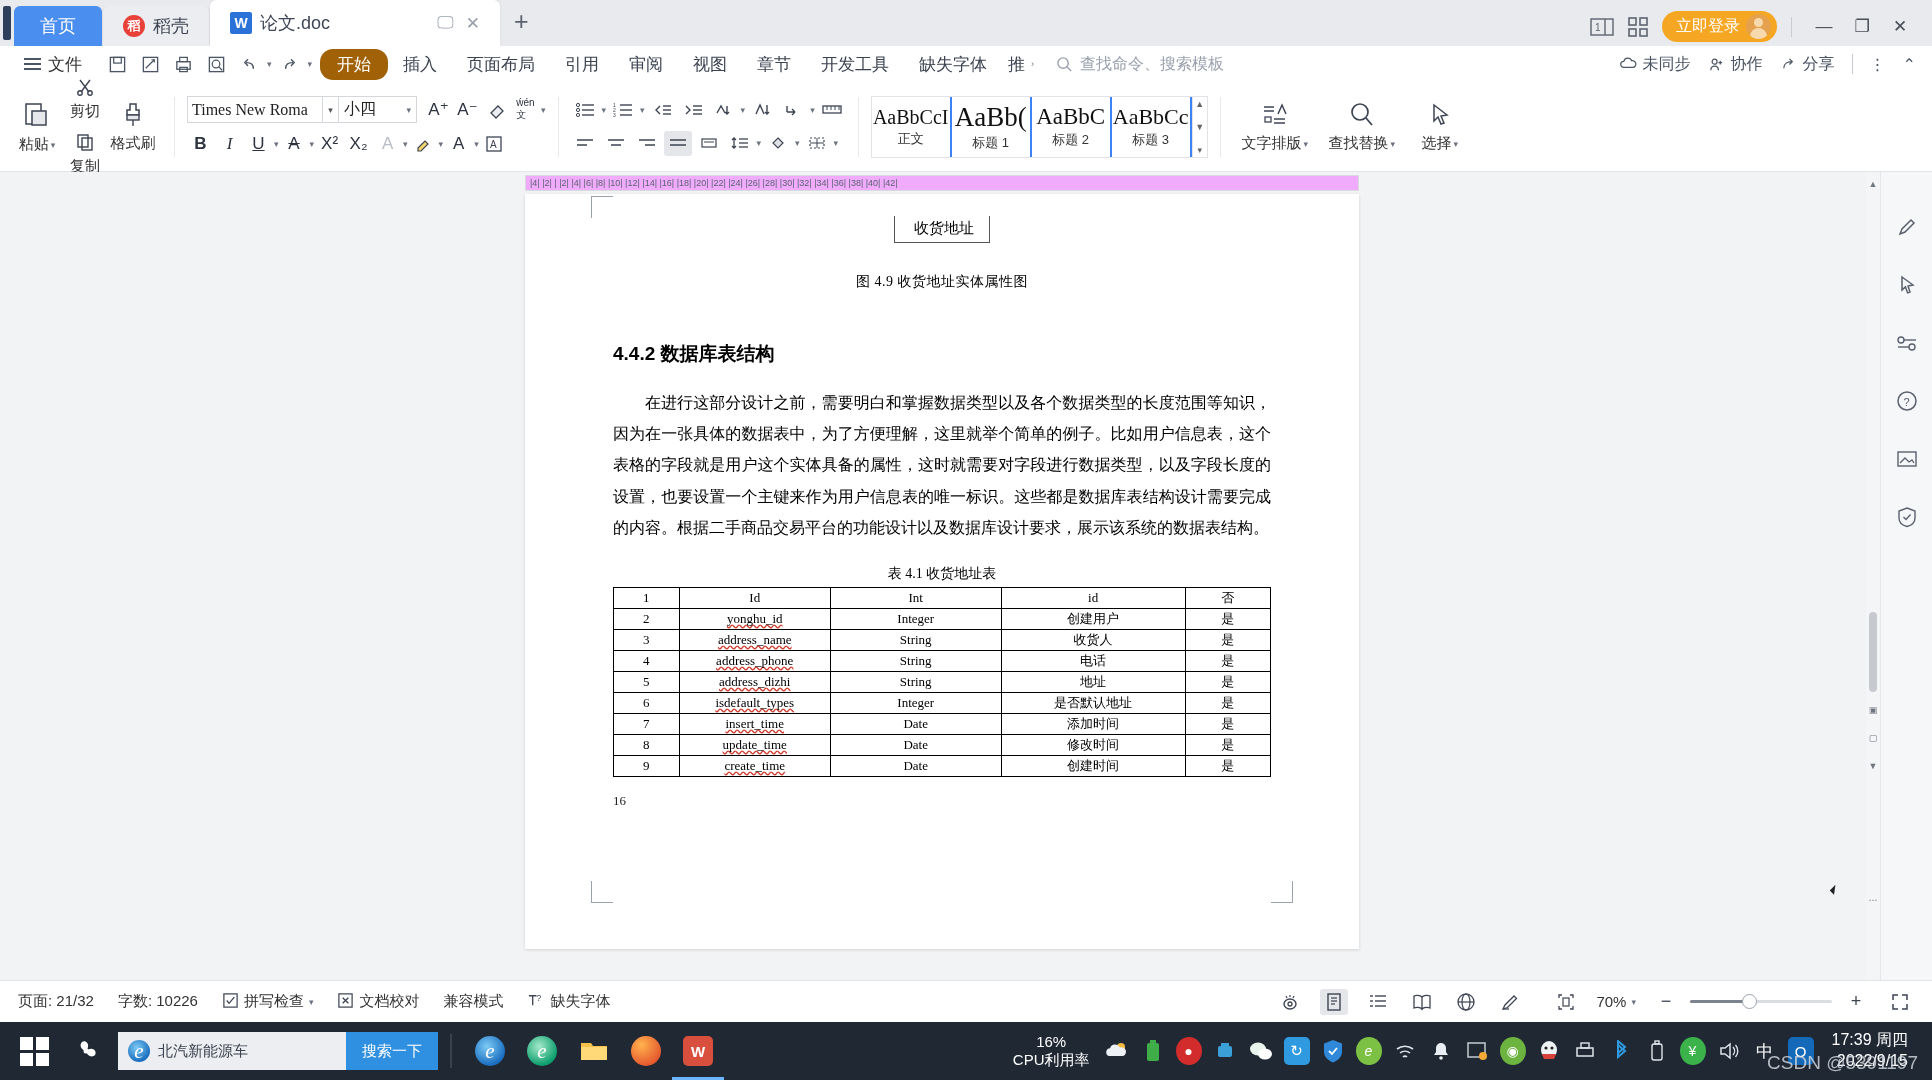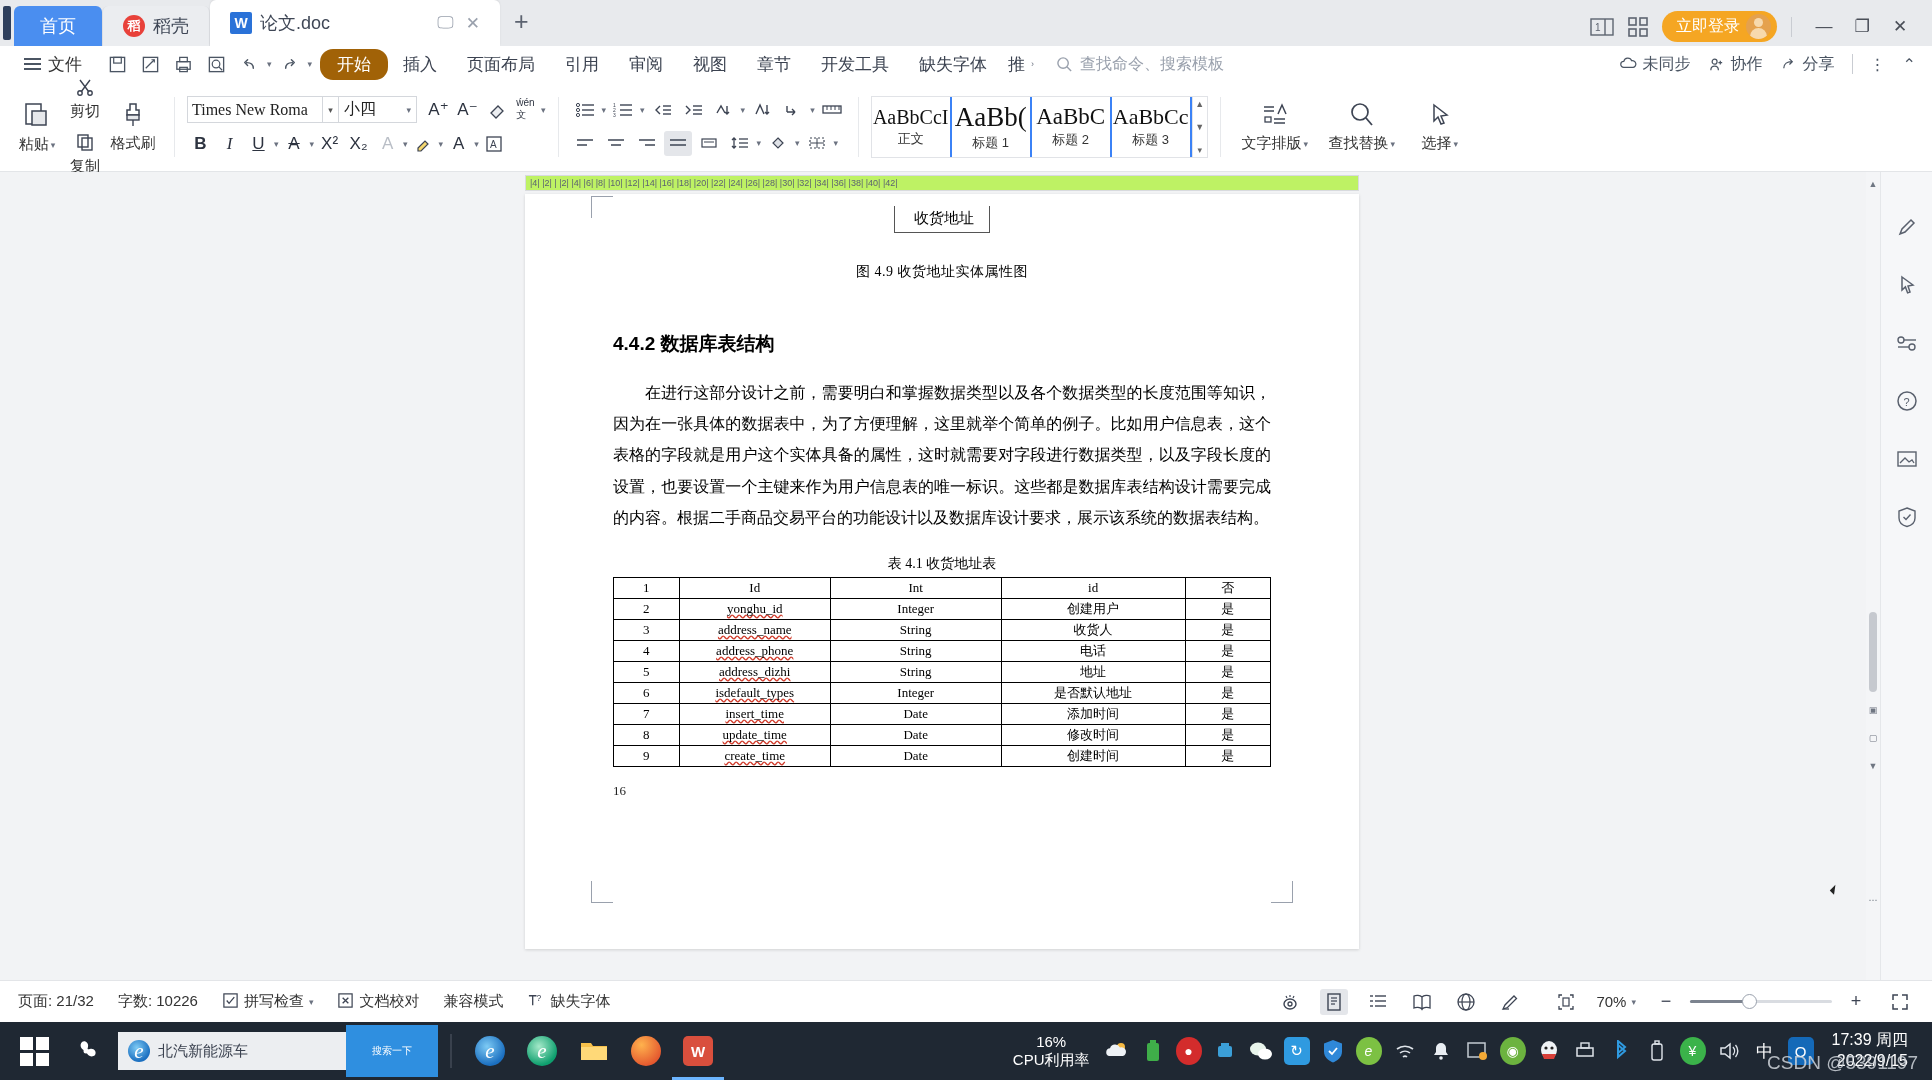--- a/index.html
+++ b/index.html
@@ -121,30 +121,30 @@
   .style-scroll span { font-size:9px; color:#666; cursor:pointer;}
 
   
   .doc-wrap {
     position:absolute; top:172px; left:0; width:1932px; height:808px;
     background:#f2f3f5; overflow:hidden;
   }
   .ruler-row { position:absolute; top:0; left:0; width:1932px; height:22px; background:#f2f3f5; }
   .ruler {
     position:absolute; left:525px; top:3px; width:834px; height:16px;
-    background:#bef264; border:1px solid #d8dade; font-size:9px; color:#5c6370;
+    background:#f0abfc; border:1px solid #d8dade; font-size:9px; color:#5c6370;
     display:flex; align-items:center; justify-content:space-between; padding:0 4px;
   }
   .ruler span { font-size:9px; }
   .page {
     position:absolute; top:22px; left:525px; width:834px; height:755px;
     background:#fff; box-shadow:0 1px 3px rgba(0,0,0,.14);
   }
   .doc-body { padding: 8px 88px 0 88px; font-family:"Liberation Serif", serif; color:#000; }
-  .fig-box { width:96px; margin:4px auto 0 auto; border:1px solid #555; border-top:none;
+  .fig-box { width:96px; margin:14px auto 0 auto; border:1px solid #555; border-top:none;
        text-align:center; font-size:15px; padding:3px 0 4px 4px; font-family:"Liberation Sans",sans-serif;}
   .fig-cap { text-align:center; font-size:14px; margin-top:30px; letter-spacing:.5px;}
   .sec-head { font-size:19px; font-weight:bold; margin-top:50px; font-family:"Liberation Sans", sans-serif;}
   .para { font-size:16px; line-height:1.95; margin-top:20px; text-align:justify; }
   .tbl-cap { text-align:center; font-size:14px; margin-top:22px; }
   .dtable { width:100%; border-collapse:collapse; margin-top:4px; font-size:13px; }
   .dtable td { border:1px solid #000; text-align:center; padding:1px 0; height:18px;
      font-family:"Liberation Serif", serif;}
   .dtable .c0 { width:10%; } .dtable .c1 { width:23%; } .dtable .c2 { width:26%; }
   .dtable .c3 { width:28%; } .dtable .c4 { width:13%; }
@@ -192,21 +192,21 @@
     position:absolute; top:1022px; left:0; width:1932px; height:58px;
     background:#1f2833; display:flex; align-items:center; padding:0 8px;
   }
   .tb-start { width:52px;height:58px;display:flex;align-items:center;justify-content:center; cursor:pointer;}
   .winlogo { display:grid; grid-template-columns:13px 13px; grid-template-rows:13px 13px; gap:3px;}
   .winlogo i { background:#fff; display:block; }
   .tb-item { width:52px;height:58px;display:flex;align-items:center;justify-content:center; cursor:pointer;}
   .searchwrap { display:flex; align-items:center; height:38px; margin-left:6px; }
   .searchfield { width:228px; height:38px; background:#eceef1; display:flex; align-items:center;
      gap:8px; padding:0 10px; font-size:15px; color:#3b4250;}
-  .searchgo { width:92px; height:52px; background:#2f8fe0; color:#fff; font-size:10px;
+  .searchgo { width:92px; height:38px; background:#2f8fe0; color:#fff; font-size:15px;
      display:flex; align-items:center; justify-content:center; cursor:pointer;}
   .tb-sep { width:2px;height:34px;background:#39414d;margin:0 12px;}
   .tray { margin-left:auto; display:flex; align-items:center; gap:10px; padding-right:8px;}
   .tray-ico { width:26px;height:26px;display:flex;align-items:center;justify-content:center;
       font-size:15px; cursor:pointer; border-radius:4px;}
   .cpu { color:#fff; font-size:15px; text-align:center; line-height:1.2; margin-right:4px;}
   .clock { color:#fff; font-size:16px; text-align:right; line-height:1.3; padding:0 8px; position:relative;}
   .watermark { position:absolute; right:14px; bottom:6px; font-size:19px; color:#cfd4da;
       opacity:.85; white-space:nowrap; letter-spacing:0px;}
   .ie-ico { width:30px;height:30px;border-radius:50%;

